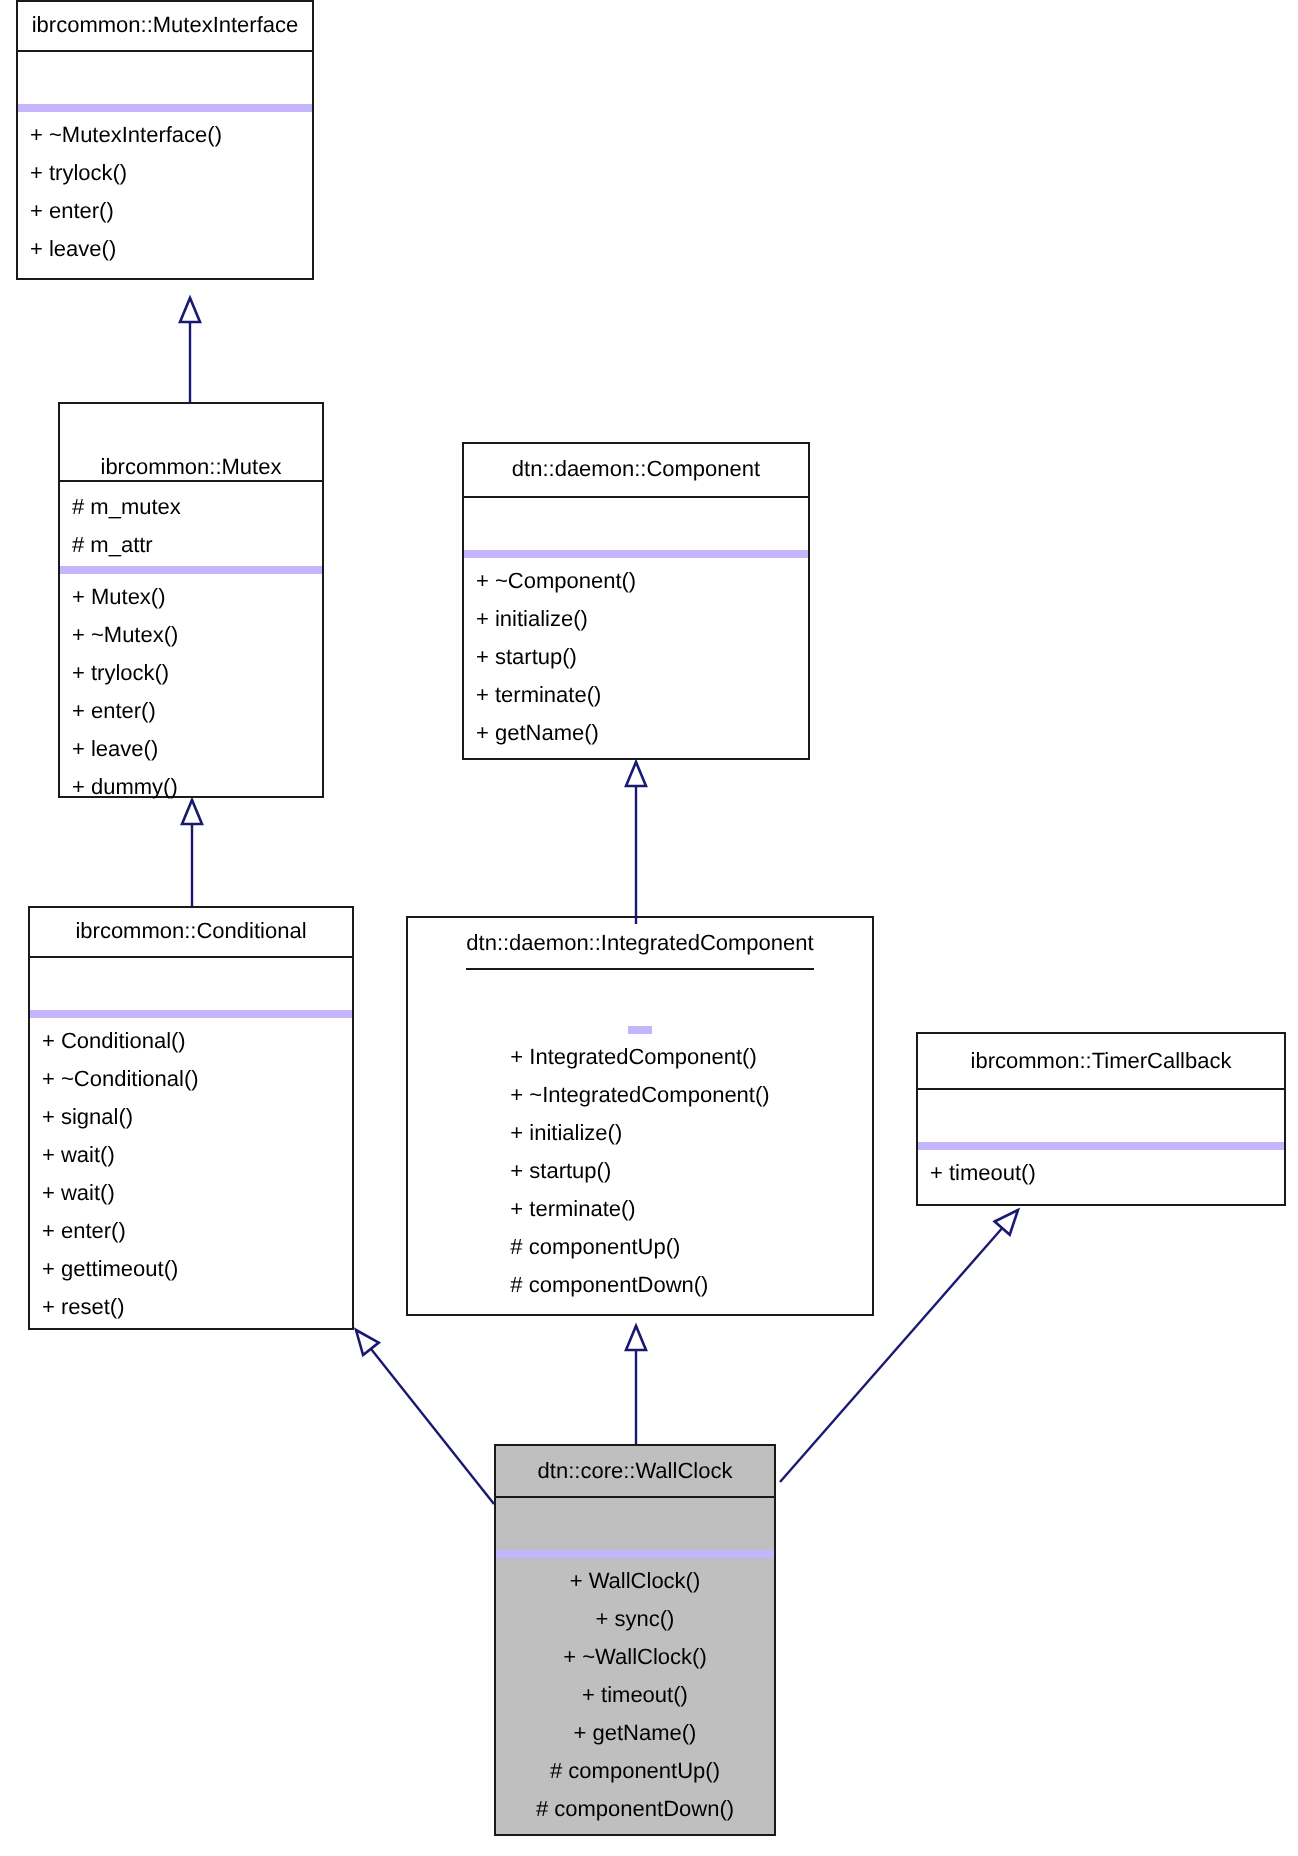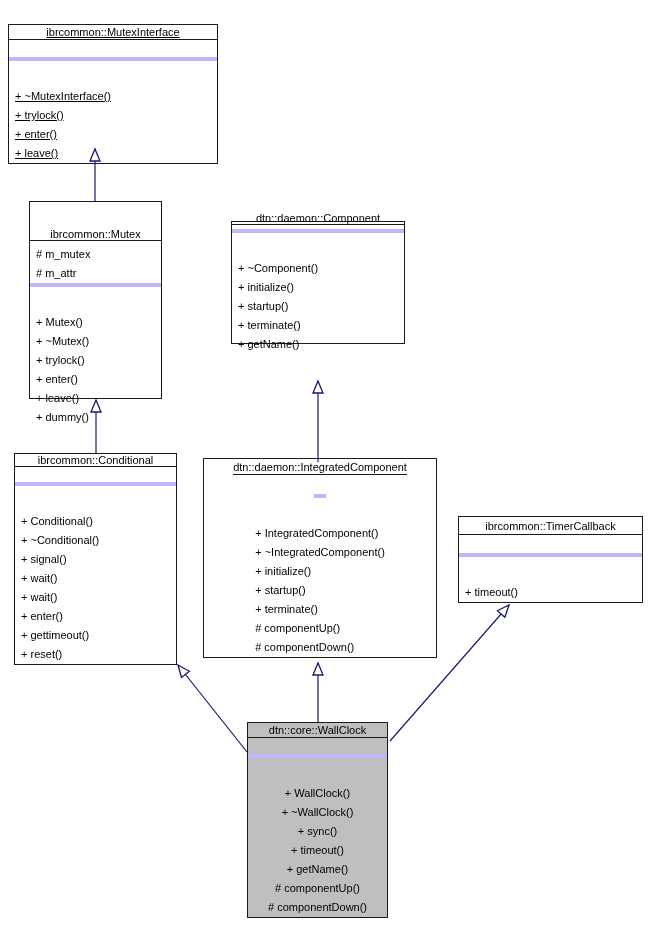--- a/index.html
+++ b/index.html
@@ -27,34 +27,33 @@
     justify-content: center;
     white-space: nowrap;
   }
   .uml-attrs {
     border-bottom: 4px solid #c4b5fd;
     padding: 4px 6px 0 6px;
   }
   .uml-methods {
     padding: 3px 6px 0 6px;
     flex: 1;
-    margin-top: 23px;
   }
   .member { line-height: 19px; white-space: nowrap; }
 
   
-  #box-mutex-interface { left: 8px;   top: 24px;   width: 210px; height: 140px; text-decoration: underline; }
+  #box-mutex-interface { left: 8px;   top: 0;   width: 149px; height: 140px; }
   #box-mutex-interface .uml-title { height: 25px; }
   #box-mutex-interface .uml-attrs { height: 30px; }
 
   #box-mutex { left: 29px;  top: 201px; width: 133px; height: 198px; }
   #box-mutex .uml-title { height: 27px; margin-top: 26px; }
   #box-mutex .uml-attrs { height: 47px; }
 
-  #box-component { left: 231px; top: 221px; width: 174px; height: 123px; justify-content: center; }
+  #box-component { left: 231px; top: 221px; width: 174px; height: 159px; justify-content: center; }
   #box-component .uml-title { height: 27px; }
   #box-component .uml-attrs { height: 30px; }
 
   #box-conditional { left: 14px;  top: 453px; width: 163px; height: 212px; }
   #box-conditional .uml-title { height: 26px; }
   #box-conditional .uml-attrs { height: 30px; }
 
   #box-integrated-component { left: 203px; top: 458px; width: 234px; height: 200px; align-items: center; }
   #box-integrated-component .uml-title { height: 26px; }
   #box-integrated-component .uml-attrs { height: 32px; }
@@ -153,22 +152,22 @@
   <div class="uml-methods">
       <div class="member">+ timeout()</div>
     </div>
 </div>
 
 <div class="uml-box highlight" id="box-wallclock">
   <div class="uml-title">dtn::core::WallClock</div>
   <div class="uml-attrs"></div>
   <div class="uml-methods">
       <div class="member">+ WallClock()</div>
+      <div class="member">+ sync()</div>
       <div class="member">+ ~WallClock()</div>
-      <div class="member">+ sync()</div>
       <div class="member">+ timeout()</div>
       <div class="member">+ getName()</div>
       <div class="member"># componentUp()</div>
       <div class="member"># componentDown()</div>
     </div>
 </div>
 
 <svg class="arrows" width="649" height="928" xmlns="http://www.w3.org/2000/svg">
   <defs>
     <marker id="hollow-tri" markerUnits="userSpaceOnUse" markerWidth="15" markerHeight="13" refX="13" refY="6" orient="auto">

